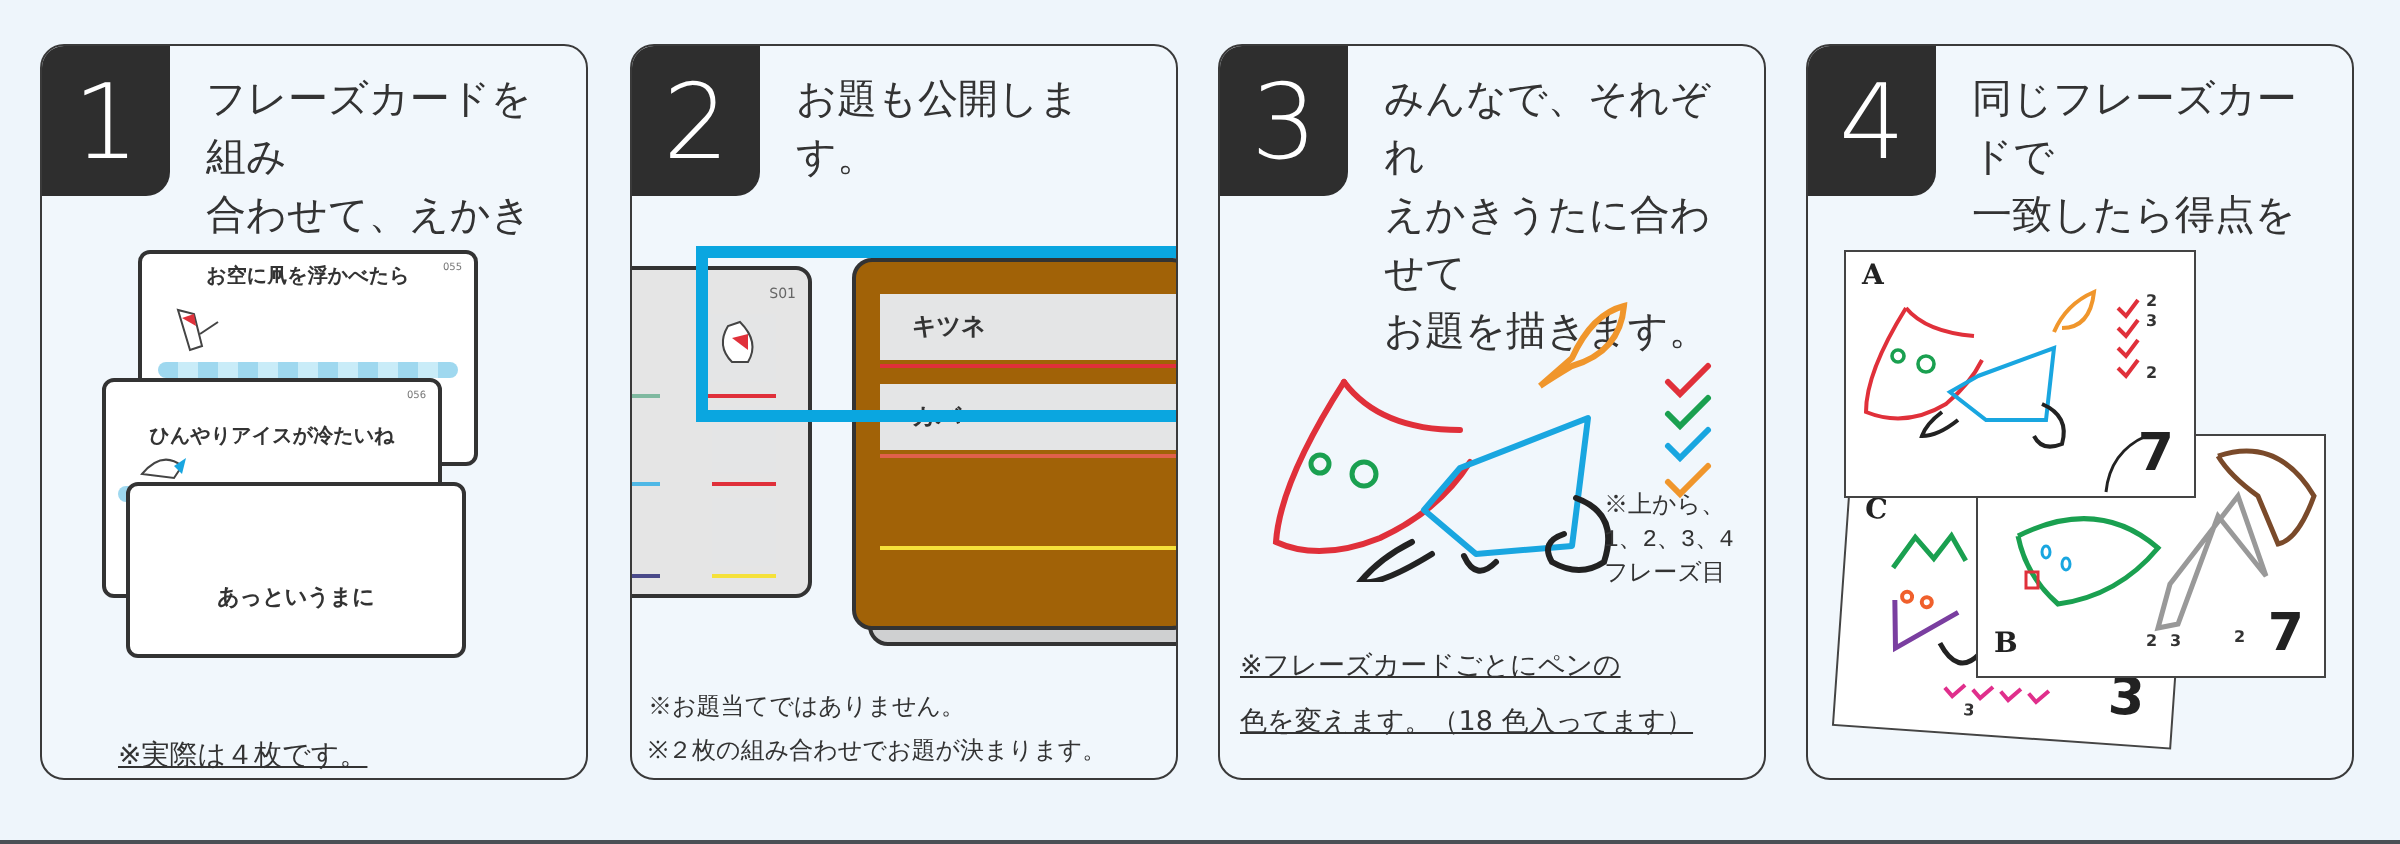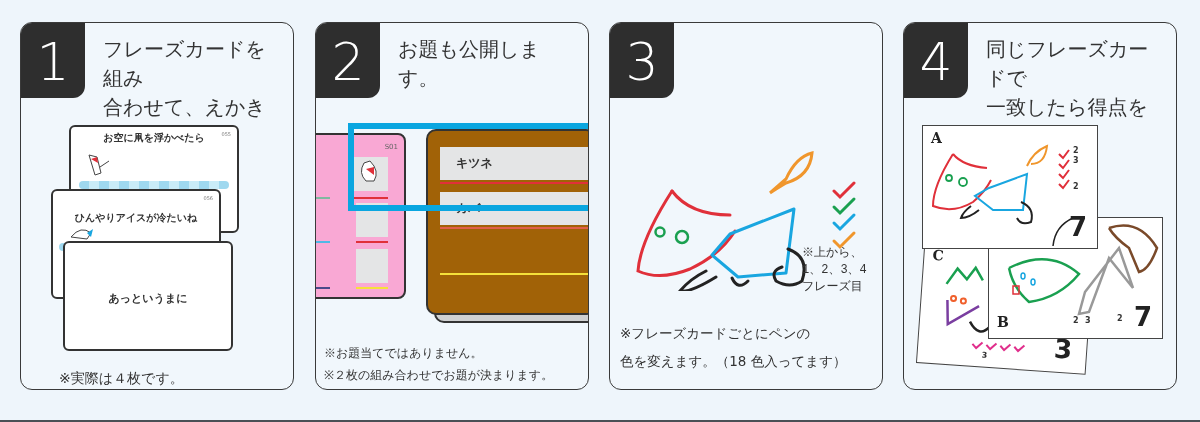--- a/index.html
+++ b/index.html
@@ -1,21 +1,21 @@
 <!DOCTYPE html>
 <html><head>
 <meta charset="utf-8">
 <style>
   html,body{margin:0;padding:0;}
   body{width:1200px;height:422px;background:#eef5fb;position:relative;overflow:hidden;font-family:"DejaVu Sans",sans-serif;color:#333;}
   .bottom-line{position:absolute;left:0;right:0;bottom:0;height:2px;background:#4a4f55;}
   .panel{position:absolute;top:22px;width:274px;height:368px;background:#f1f7fc;border:1.5px solid #3a3a3a;border-radius:12px;box-sizing:border-box;overflow:hidden;}
   .num{position:absolute;left:0;top:0;width:64px;height:75px;background:#2e2e2e;border-bottom-right-radius:12px;color:#fff;font-size:52px;font-weight:300;text-align:center;line-height:78px;font-family:"DejaVu Sans",sans-serif;}
   .title{position:absolute;left:82px;top:12px;right:10px;font-size:20px;line-height:29px;color:#333;white-space:pre-line;}
-  .note{position:absolute;font-size:13.5px;color:#333;line-height:26px;white-space:pre-line;}
+  .note{position:absolute;font-size:13.5px;color:#333;line-height:26px;white-space:pre-line;text-decoration:underline;}
   .card{position:absolute;background:#fff;border:2px solid #333;border-radius:6px;box-sizing:border-box;}
   .card-text{position:absolute;width:100%;text-align:center;font-size:10px;font-weight:bold;color:#333;}
   .card-code{position:absolute;right:6px;top:4px;font-size:5px;color:#777;}
   .wave{position:absolute;left:8px;right:8px;height:8px;background:repeating-linear-gradient(90deg,#9fd8ef 0 10px,#c9ecf8 10px 20px);border-radius:4px;}
   .row{position:absolute;left:12px;right:0;height:33px;background:#e4e5e6;font-size:12px;font-weight:bold;color:#333;line-height:33px;padding-left:16px;box-sizing:border-box;}
   .uline{position:absolute;height:2px;}
   .small-note{position:absolute;font-size:11.5px;color:#333;white-space:pre-line;line-height:16px;font-family:Liberation Mono, monospace;}
   svg{position:absolute;}
   .sheet{position:absolute;background:#fff;border:1px solid #444;box-sizing:border-box;}
   .sheet-label{position:absolute;left:8px;top:4px;font-family:"DejaVu Serif",serif;font-weight:bold;font-size:14px;color:#222;}
@@ -43,32 +43,32 @@
   <div class="card" style="left:30px;top:166px;width:170px;height:110px;">
     <div class="card-code">056</div>
     <div class="card-text" style="top:20px;">ひんやりアイスが冷たいね</div>
     <svg width="30" height="20" style="left:16px;top:34px;" viewBox="0 0 30 20">
       <path d="M2 12 Q12 0 22 8 L18 14 Z" fill="#fff" stroke="#444" stroke-width="1"></path>
       <path d="M18 8 L24 4 L22 12 Z" fill="#19a6e0"></path>
     </svg>
     <div class="wave" style="top:52px;left:6px;"></div>
   </div>
 
-  <div class="card" style="left:42px;top:218px;width:170px;height:110px;">
+  <div class="card" style="left:42px;top:218px;width:170px;height:88px;">
     <div class="card-text" style="top:48px;font-size:11px;">あっというまに</div>
   </div>
 
   <div class="note" style="left:38px;top:342px;font-size:14px;">※実際は４枚です。</div>
 </div>
 
 <div class="panel" style="left:315px;">
   <div class="num">2</div>
   <div class="title">お題も公開します。</div>
 
-  <div style="position:absolute;left:-10px;top:110px;width:100px;height:166px;background:#f9a8d4;border:2.5px solid #333;border-radius:8px;box-sizing:border-box;">
+  <div style="position:absolute;left:-10px;top:110px;width:100px;height:166px;background:#e5e5e5;border:2.5px solid #333;border-radius:8px;box-sizing:border-box;">
     <div style="position:absolute;right:6px;top:8px;font-size:7px;color:#666;">S01</div>
     <div style="position:absolute;left:46px;top:22px;width:34px;height:34px;background:#e4e5e6;"></div>
     <svg width="34" height="34" style="left:46px;top:22px;" viewBox="0 0 34 34">
       <path d="M10 6 Q4 16 12 24 L20 24 Q26 14 16 4 Z" fill="#fff" stroke="#444" stroke-width="1"></path>
       <path d="M12 12 L20 10 L20 18 Z" fill="#e0303a"></path>
     </svg>
     <div class="uline" style="left:46px;top:62px;width:34px;background:#e0303a;"></div>
     <div style="position:absolute;left:48px;top:68px;width:32px;height:34px;background:#e4e5e6;"></div>
     <div class="uline" style="left:48px;top:106px;width:32px;background:#e0303a;"></div>
     <div style="position:absolute;left:48px;top:114px;width:32px;height:34px;background:#e4e5e6;"></div>
@@ -88,20 +88,23 @@
   </div>
 
   <div style="position:absolute;left:32px;top:100px;width:260px;height:88px;border:6px solid #0aa6e0;border-right:none;box-sizing:border-box;"></div>
 
   <div class="small-note" style="left:8px;top:320px;line-height:22px;font-size:12px;">※お題当てではありません。
 ※２枚の組み合わせでお題が決まります。</div>
 </div>
 
 <div class="panel" style="left:609px;">
   <div class="num">3</div>
+  <div class="title">みんなで、それぞれ
+えかきうたに合わせて
+お題を描きます。</div>
 
   <svg width="200" height="160" style="left:10px;top:108px;" viewBox="0 0 200 160">
     <path d="M52 60 Q70 84 110 84" fill="none" stroke="#e0303a" stroke-width="3" stroke-linecap="round"></path>
     <path d="M52 60 Q20 110 18 140 Q40 150 70 138 Q100 124 115 100" fill="none" stroke="#e0303a" stroke-width="3" stroke-linecap="round"></path>
     <circle cx="40" cy="101" r="4.5" fill="none" stroke="#1aa050" stroke-width="2.5"></circle>
     <circle cx="62" cy="106" r="6" fill="none" stroke="#1aa050" stroke-width="2.5"></circle>
     <path d="M110 103 L174 78 L166 142 L118 146 L92 124 Z" fill="none" stroke="#19a6e0" stroke-width="3" stroke-linejoin="round"></path>
     <path d="M170 62 L186 48 Q196 26 212 22 Q210 45 186 52 Q176 58 170 62" fill="none" stroke="#f0962c" stroke-width="3" transform="translate(-20,0)"></path>
     <path d="M86 140 Q70 148 60 160 Q70 162 96 146" fill="none" stroke="#222" stroke-width="3" stroke-linecap="round"></path>
     <path d="M112 155 Q118 168 128 158" fill="none" stroke="#222" stroke-width="3" stroke-linecap="round" transform="translate(0,-8)"></path>

